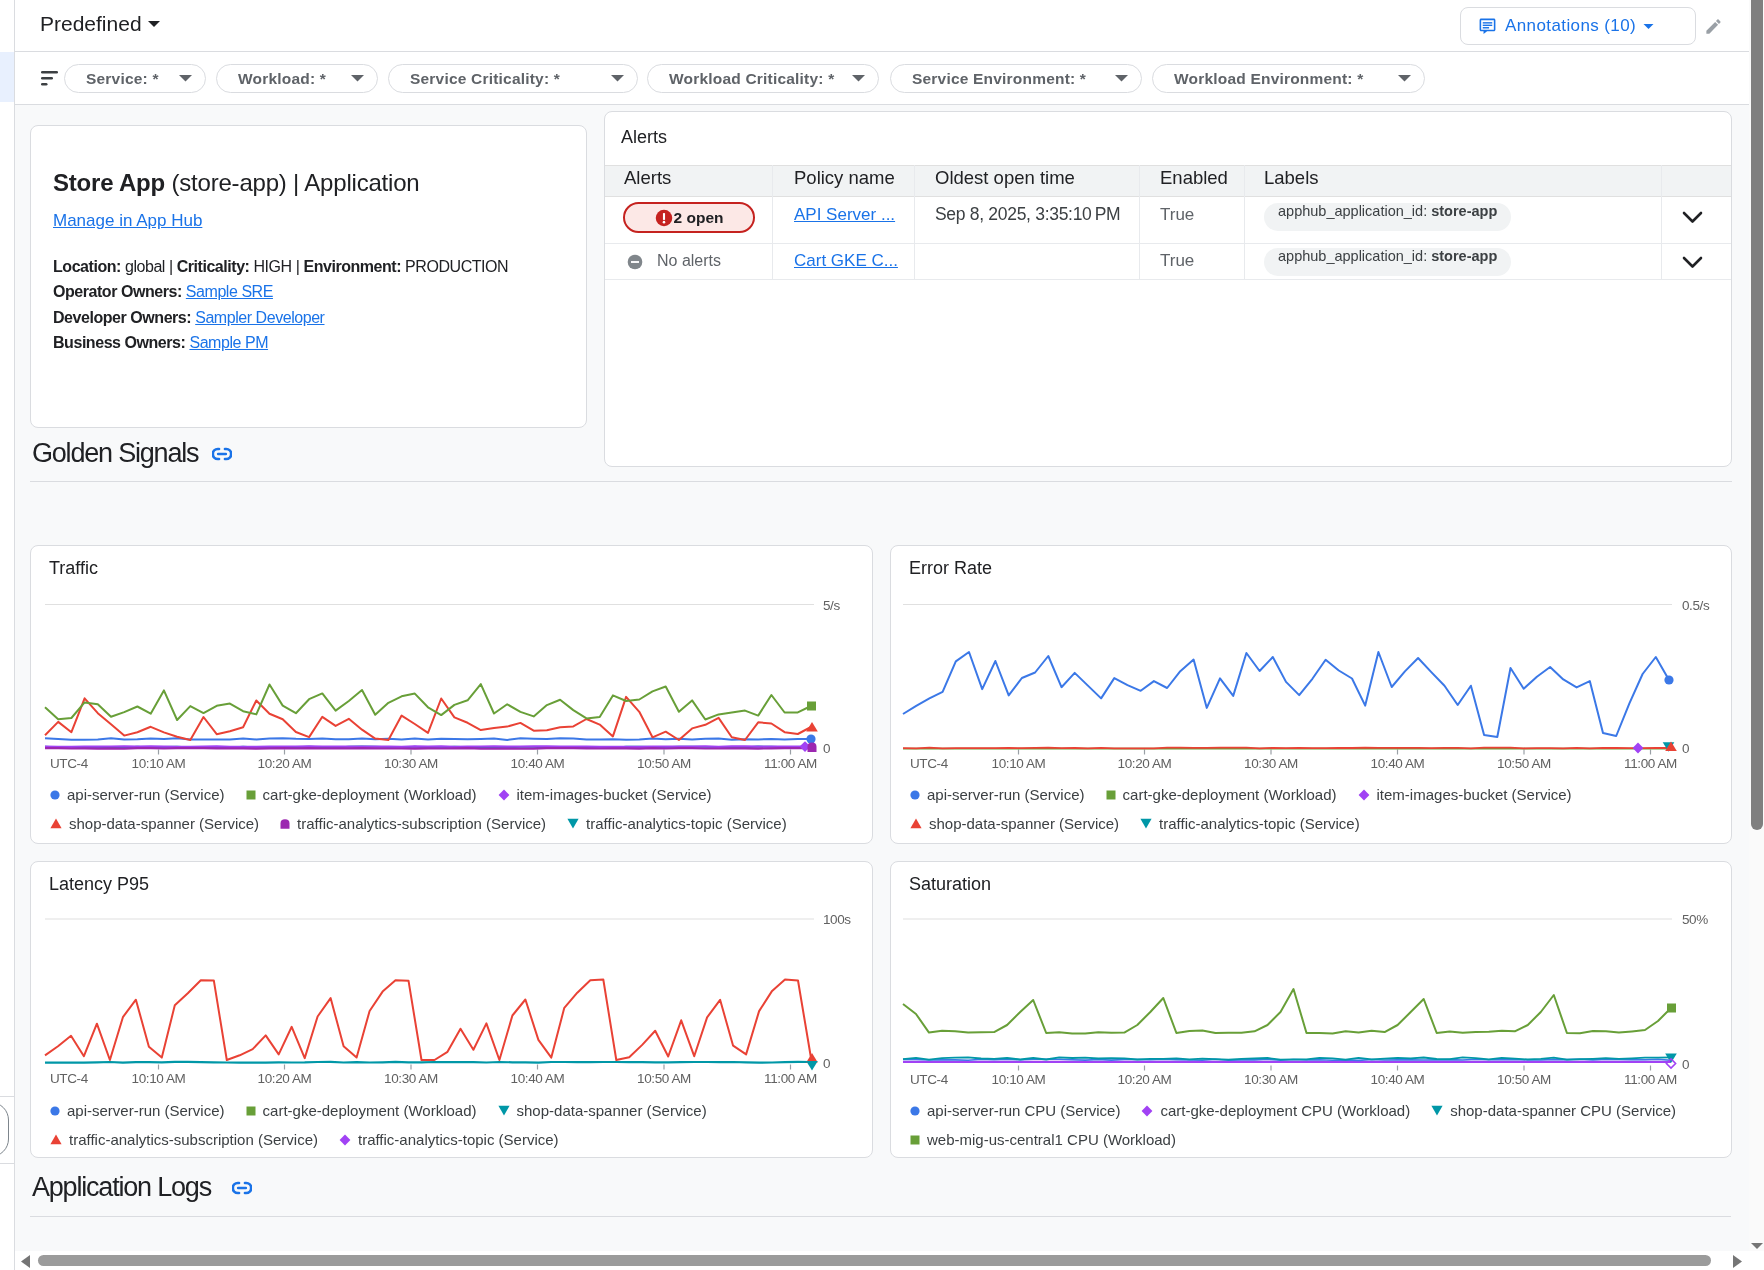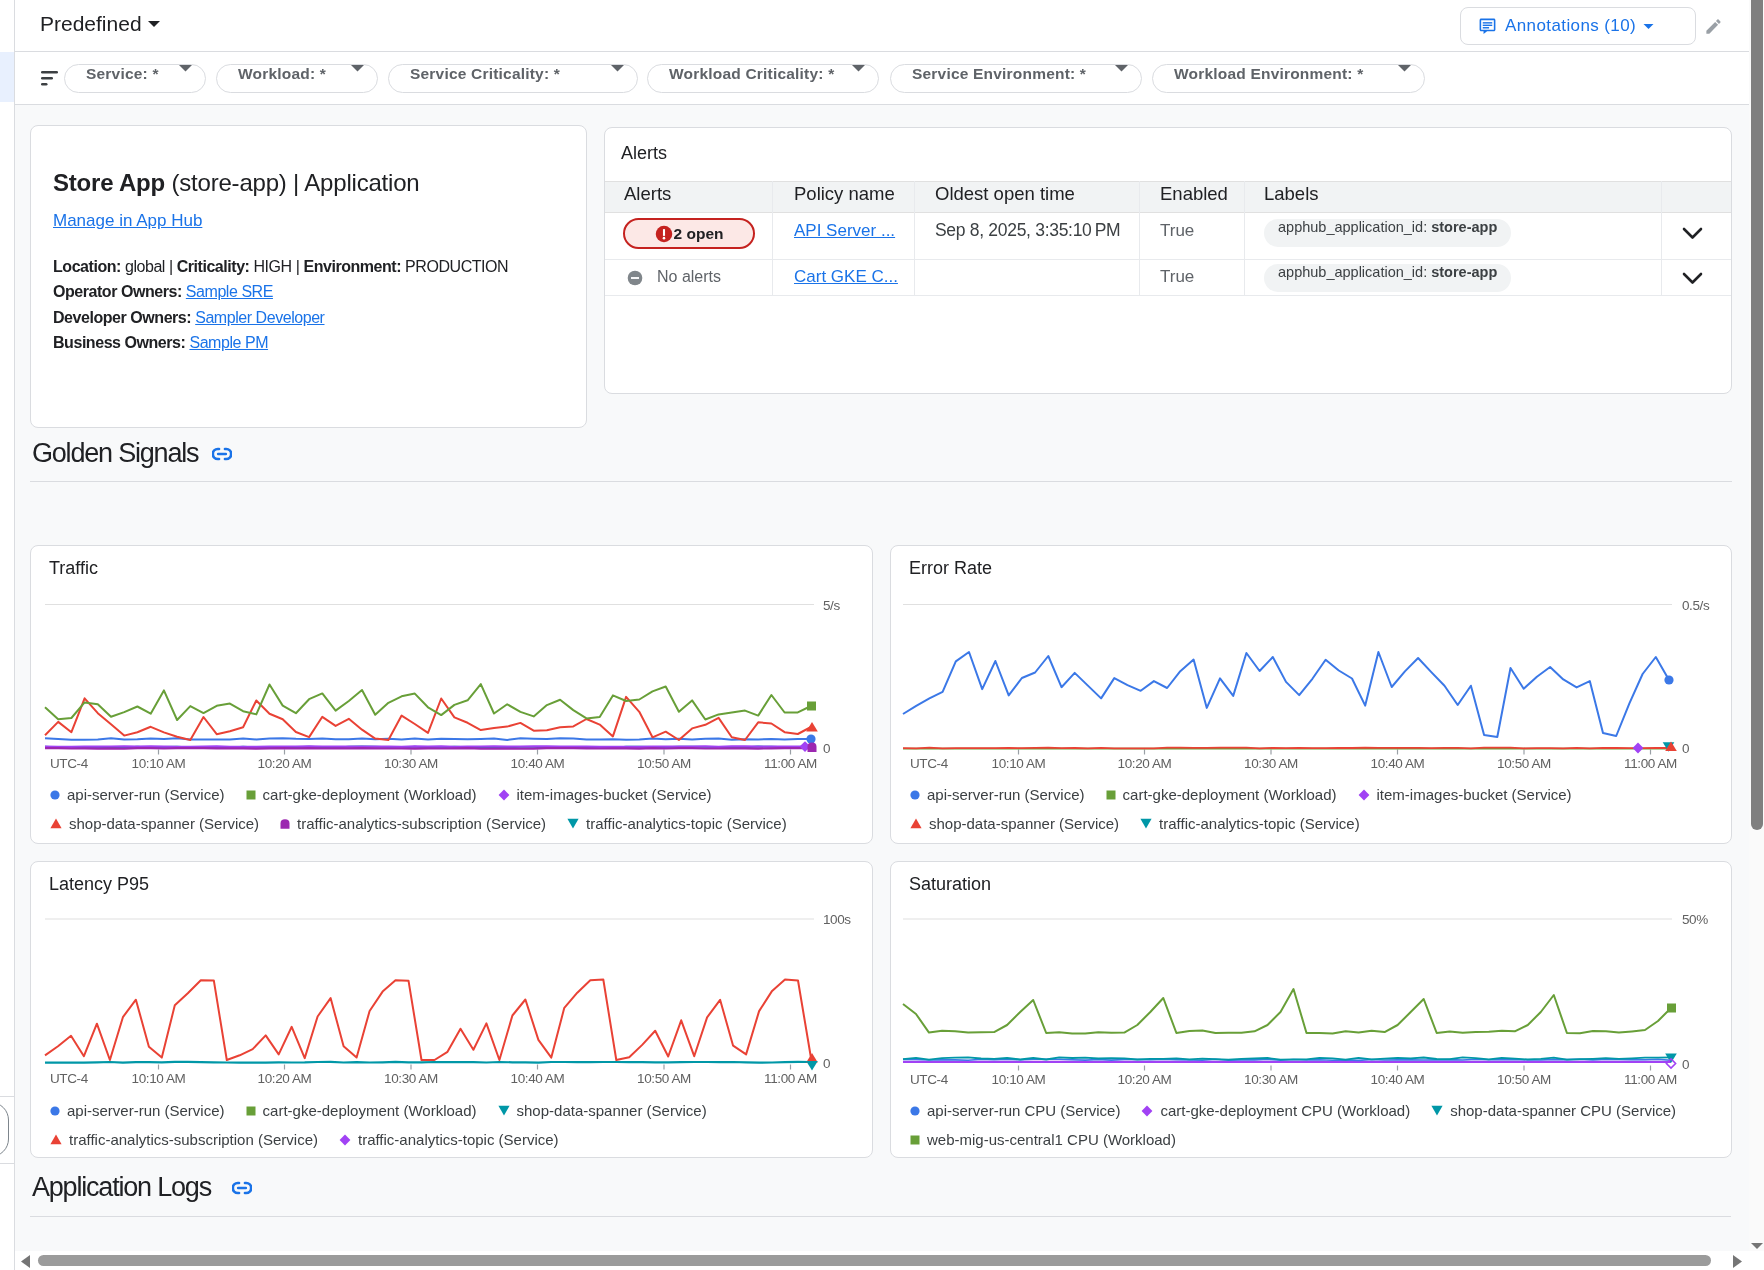--- a/index.html
+++ b/index.html
@@ -4,21 +4,21 @@
 html,body{width:1764px;height:1270px;overflow:hidden}
 body{position:relative;font-family:"Liberation Sans",sans-serif;background:#fff;color:#202124}
 .abs{position:absolute}
 .card{position:absolute;background:#fff;border:1px solid #dadce0;border-radius:8px}
 .ctitle{position:absolute;left:18px;top:12px;font-size:18px;color:#202124}
 .cplot{position:absolute;left:0;top:0}
 .lrow{position:absolute;left:19px;display:flex;gap:21px;white-space:nowrap}
 .li{display:inline-flex;align-items:center;gap:7px;font-size:15px;color:#3c4043}
 .li svg{flex:none}
 a{color:#1a73e8;text-decoration:underline}
-.chip{position:absolute;top:64px;display:flex;align-items:flex-start;justify-content:space-between;height:29px;
+.chip{position:absolute;top:64px;display:flex;align-items:center;justify-content:space-between;height:29px;
  border:1px solid #dadce0;border-radius:15px;padding:0 13px 0 21px;font-size:15.5px;font-weight:700;
  color:#5f6368;background:#fff;letter-spacing:.2px}
 .hdrc{position:absolute;top:55px;font-size:18.5px;color:#202124}
 .vline{position:absolute;width:1px;background:#e8eaed}
 .lchip{position:absolute;height:28px;background:#f1f3f4;border-radius:14px;display:inline-flex;
  align-items:flex-start;padding:0 14px;font-size:14.5px;color:#3c4043;white-space:nowrap}
 </style></head>
 <body>
 <div class="abs" style="left:15px;top:104px;width:1749px;height:1147px;background:#f8f9fa"></div>
 
@@ -77,21 +77,21 @@
   <div class="abs" style="left:22px;top:43px;font-size:24px;letter-spacing:-.2px"><b>Store App</b> (store-app) | Application</div>
   <div class="abs" style="left:22px;top:85px;font-size:17px"><a href="#">Manage in App Hub</a></div>
   <div class="abs" style="left:22px;top:128px;font-size:16px;line-height:25.3px;color:#202124;letter-spacing:-.45px">
     <b>Location:</b> global | <b>Criticality:</b> HIGH | <b>Environment:</b> PRODUCTION<br>
     <b>Operator Owners:</b> <a href="#">Sample SRE</a><br>
     <b>Developer Owners:</b> <a href="#">Sampler Developer</a><br>
     <b>Business Owners:</b> <a href="#">Sample PM</a>
   </div>
 </div>
 
-<div class="card" style="left:604px;top:127px;width:1128px;height:267px">
+<div class="card" style="left:604px;top:111px;width:1128px;height:356px">
   <div class="abs" style="left:16px;top:15px;font-size:18px">Alerts</div>
   <div class="abs" style="left:0;top:53px;width:1126px;height:32px;background:#f1f3f4;border-top:1px solid #e0e0e0;border-bottom:1px solid #e0e0e0"></div>
   <div class="hdrc" style="left:19px">Alerts</div>
   <div class="hdrc" style="left:189px">Policy name</div>
   <div class="hdrc" style="left:330px">Oldest open time</div>
   <div class="hdrc" style="left:555px">Enabled</div>
   <div class="hdrc" style="left:659px">Labels</div>
   <div class="vline" style="left:167px;top:53px;height:115px"></div>
   <div class="vline" style="left:309px;top:53px;height:115px"></div>
   <div class="vline" style="left:534px;top:53px;height:115px"></div>

